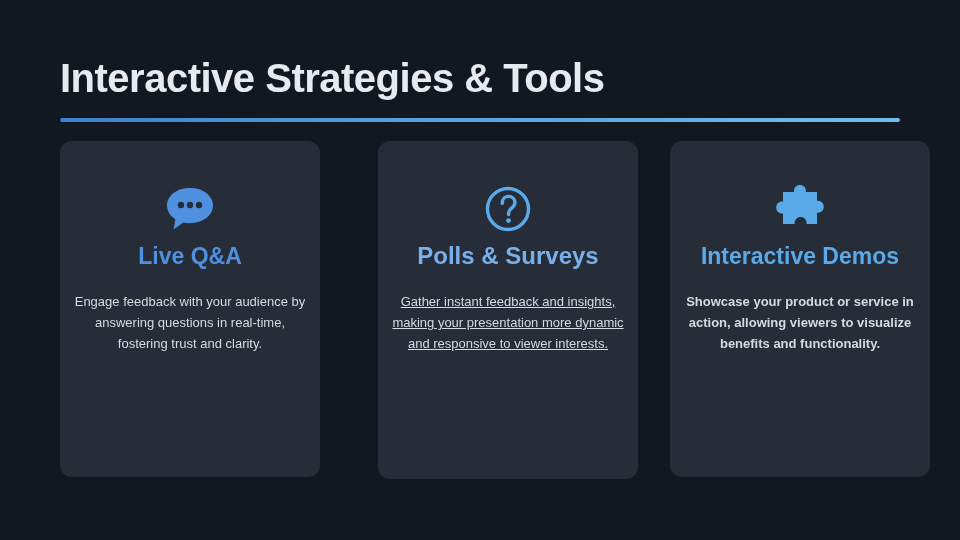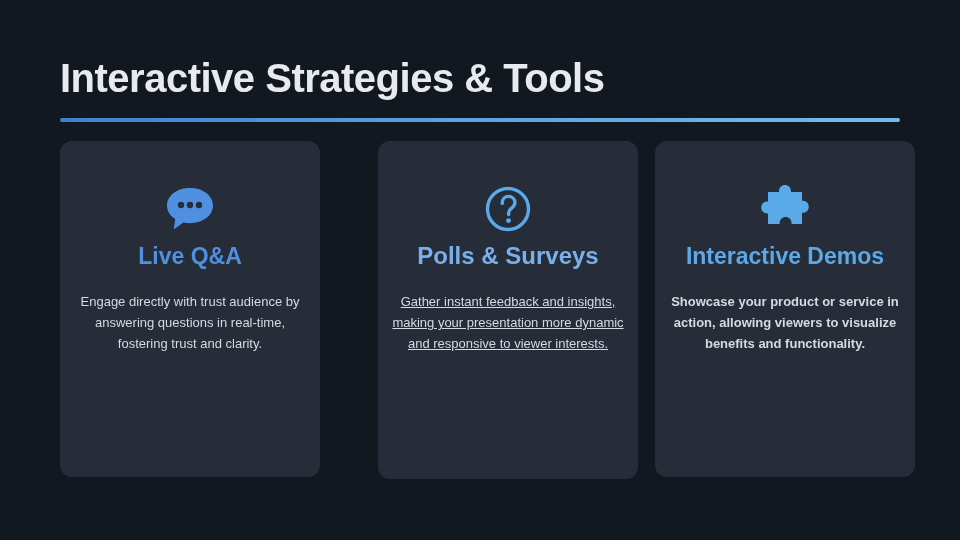--- a/index.html
+++ b/index.html
@@ -28,21 +28,21 @@
   .cards { position:absolute; left:0; top:0; width:960px; height:476px; }
 
   .card {
     position:absolute;
     background:#262c38;
     border-radius:12px;
     padding:0;
   }
   .card-1 { left:60px;  top:141px; width:260px; height:336px; }
   .card-2 { left:350px; top:141px; width:260px; height:338px;margin-left:28px; }
-  .card-3 { left:655px; top:141px; width:260px; height:336px;padding-left:43px; }
+  .card-3 { left:670px; top:141px; width:260px; height:336px;padding-left:43px; }
 
   .card-icon {
     position:absolute; left:0; width:100%;
     display:flex; align-items:center; justify-content:center;
   }
   .card-1 .card-icon { top:44px; height:48px; }
   .card-2 .card-icon { top:44px; height:48px; }
   .card-3 .card-icon { top:42px; height:48px; }
 
   .card-title {
@@ -91,21 +91,21 @@
         <svg class="icon-svg" width="50" height="46" viewBox="0 0 50 46" aria-hidden="true">
           <path d="M25 2 C11.8 2 2 9.8 2 19.6 C2 25.2 5.2 30.1 10.3 33.2
                    L8.6 43.4 L18.4 36.6 C20.5 37 22.7 37.2 25 37.2
                    C38.2 37.2 48 29.4 48 19.6 C48 9.8 38.2 2 25 2 Z" fill="#4f90e0"></path>
           <circle cx="16" cy="19" r="3.2" fill="#262c38"></circle>
           <circle cx="25" cy="19" r="3.2" fill="#262c38"></circle>
           <circle cx="34" cy="19" r="3.2" fill="#262c38"></circle>
         </svg>
       </div>
       <div class="card-title">Live Q&amp;A</div>
-      <div class="card-body">Engage directly with trust audience by answering questions in real-time, fostering trust and clarity.</div>
+      <div class="card-body">Engage feedback with your audience by answering questions in real-time, fostering trust and clarity.</div>
     </div>
 
     <div class="card card-2">
       <div class="card-icon">
         <svg class="icon-svg" width="48" height="48" viewBox="0 0 48 48" aria-hidden="true">
           <circle cx="24" cy="24" r="20.5" fill="none" stroke="#5aa9e8" stroke-width="3.4"></circle>
           <path d="M18.2 18.4 C18.2 13.9 21.3 11.4 24.4 11.4
                    C28.2 11.4 30.9 13.9 30.9 17.6
                    C30.9 21.2 28.4 22.6 26.4 24.2
                    C25.1 25.3 24.6 26.3 24.6 28.3 L24.6 29.6" fill="none" stroke="#5aa9e8" stroke-width="3.4" stroke-linecap="round" stroke-linejoin="round"></path>

